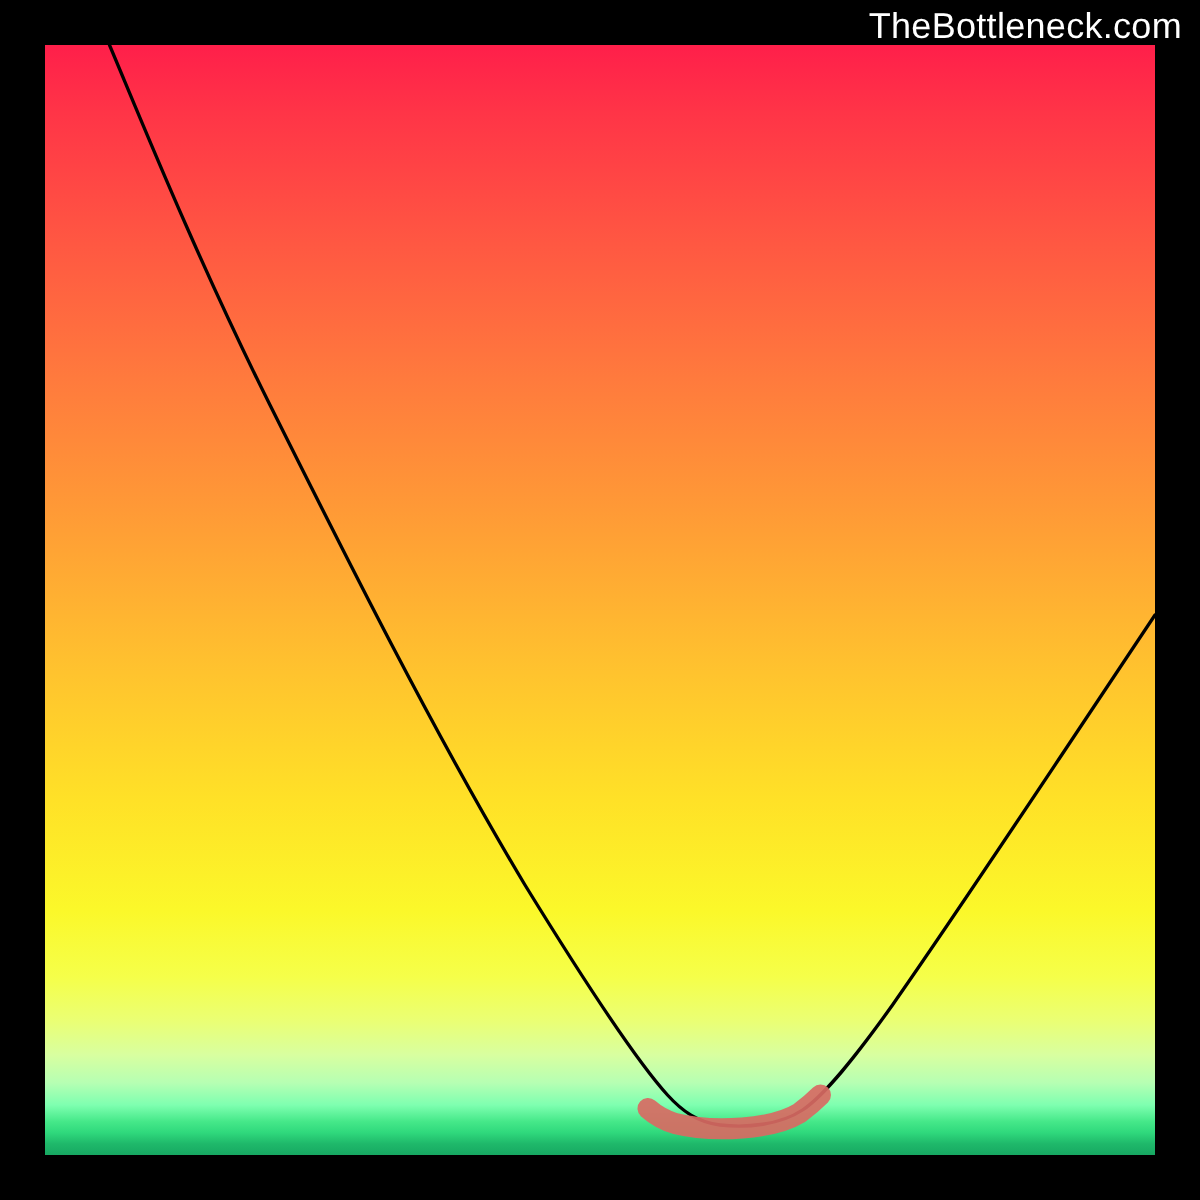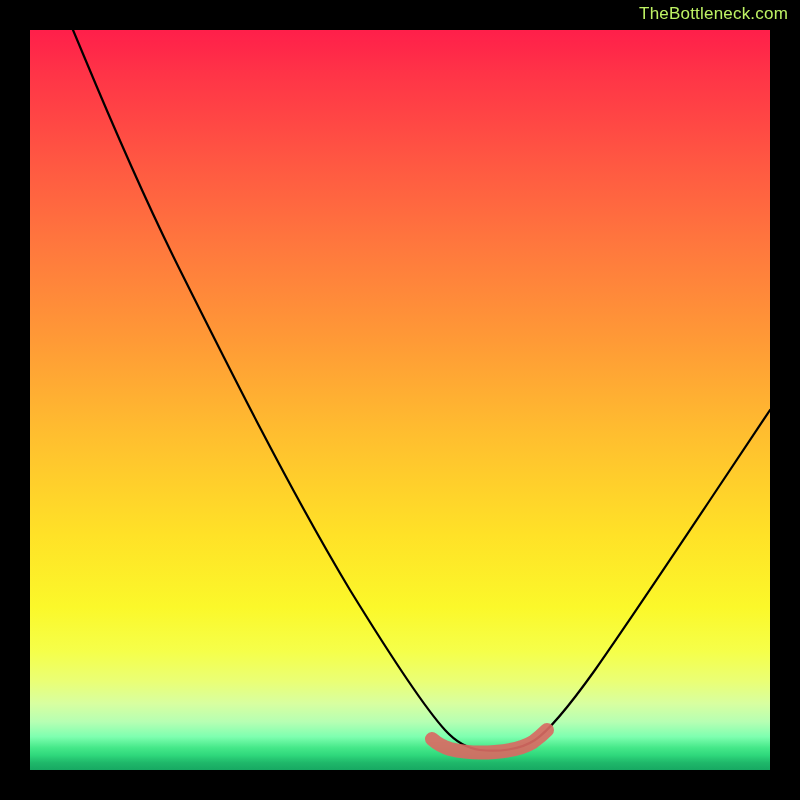--- a/index.html
+++ b/index.html
@@ -14,22 +14,22 @@
   .frame {
     position: relative;
     width: 800px;
     height: 800px;
     background: #000;
   }
   .watermark {
     position: absolute;
     top: 4px;
     right: 12px;
-    color: #bef264;
-    font-size: 17px;
+    color: #ffffff;
+    font-size: 24px;
     font-weight: 500;
     letter-spacing: 0.2px;
     z-index: 3;
   }
   .plot-area {
     position: absolute;
     left: 30px;
     top: 30px;
     width: 740px;
     height: 740px;

